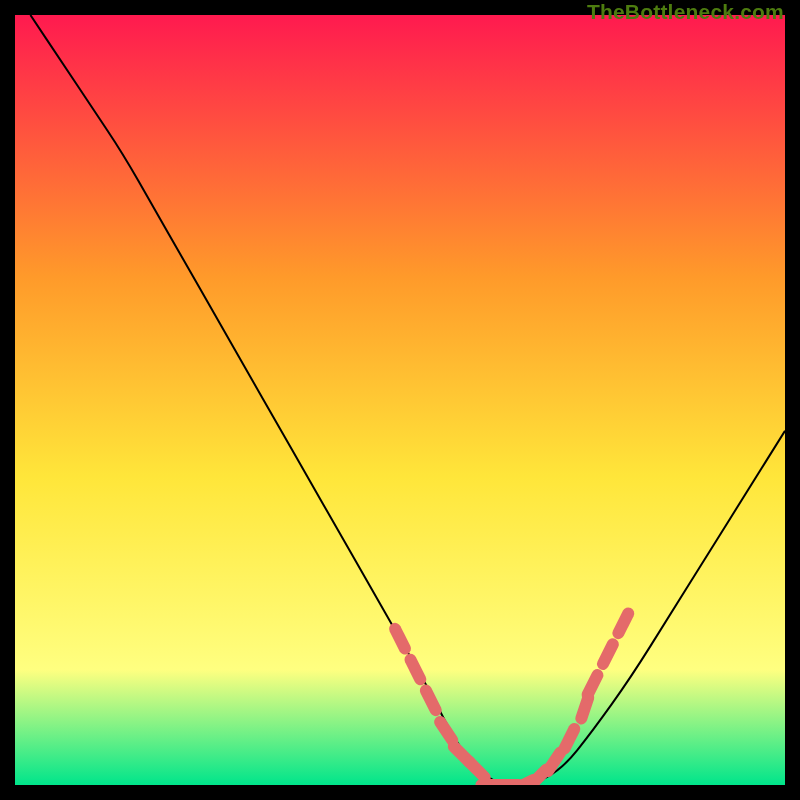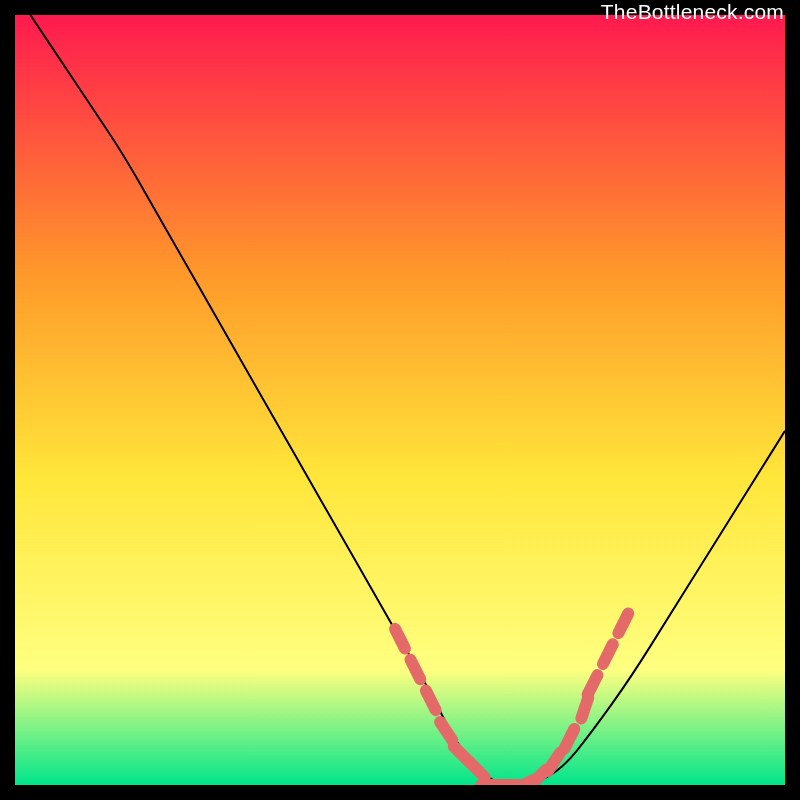--- a/index.html
+++ b/index.html
@@ -10,23 +10,23 @@
     left: 15px;
     top: 15px;
     width: 770px;
     height: 770px;
     background: #000;
   }
   .watermark {
     position: absolute;
     top: 0px;
     right: 16px;
-    color: #ffffff;
+    color: #4d7c0f;
     font-size: 21px;
-    font-weight: 400;
+    font-weight: 700;
     letter-spacing: 0.2px;
     font-family: Arial, Helvetica, sans-serif;
   }
   svg { display: block; }
 </style>
 </head>
 <body>
 
 <div class="frame">
   <svg id="chart-svg" width="770" height="770" viewBox="0 0 770 770" preserveAspectRatio="none">

